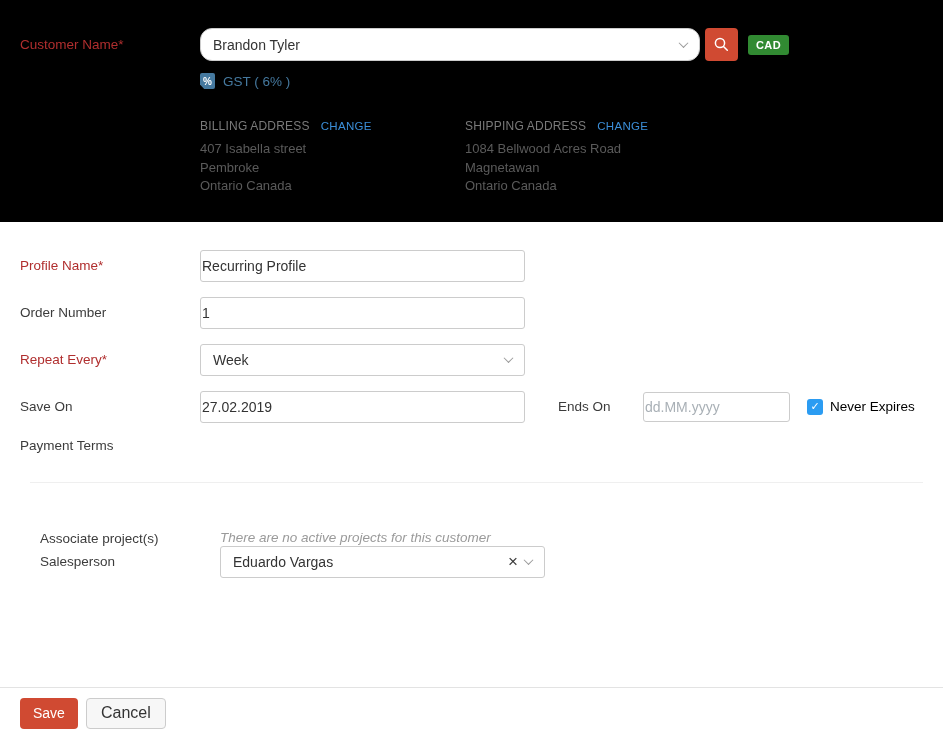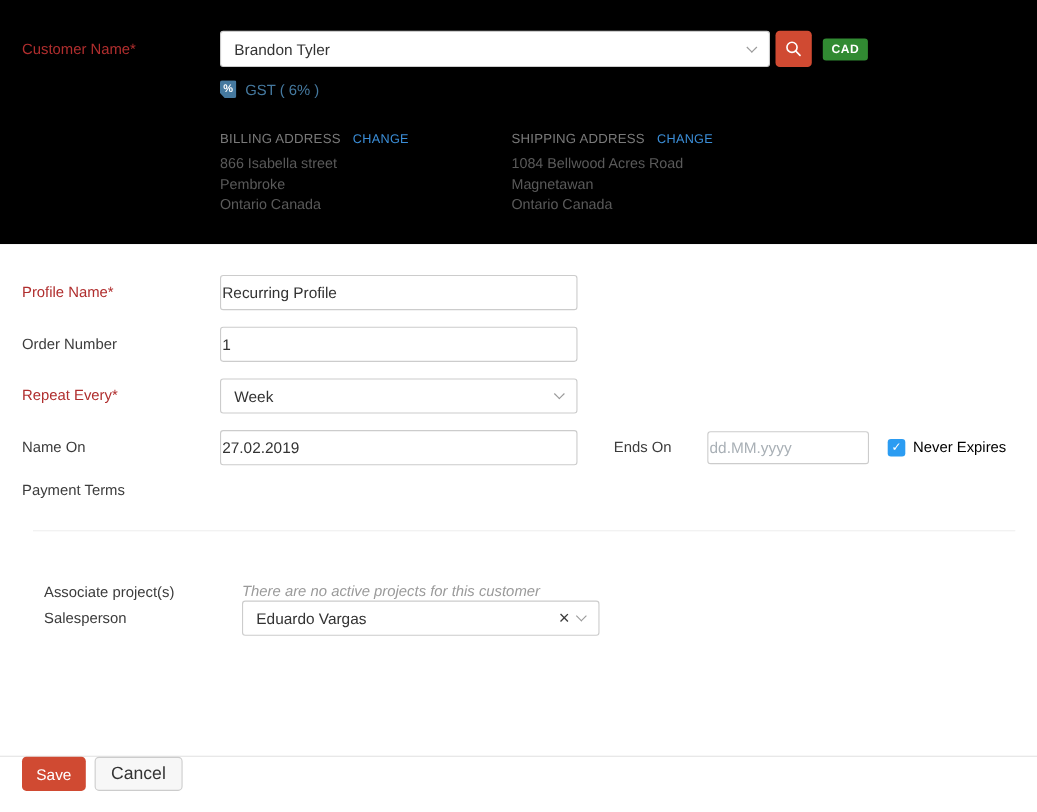--- a/index.html
+++ b/index.html
@@ -23,21 +23,21 @@
   .row { display: flex; align-items: center; }
   .lbl { width: 180px; flex-shrink: 0; font-size: 13.5px; color: #3c3c3c; }
   .lbl.required { color: var(--label-red, #b02e2e); }
 
   .controls { display: flex; align-items: center; }
   .selectbox {
     height: 33px; background: #fff; border: 1px solid #ccc; border-radius: 3px;
     display: flex; align-items: center; justify-content: space-between;
     padding: 0 12px; cursor: pointer; font-size: 14px; color: #333;
   }
-  .customer-selectbox { width: 500px; }
+  .customer-selectbox { width: 500px; border-radius: 12px; }
   .chev {
     width: 7px; height: 7px; flex-shrink: 0;
     border-right: 1.5px solid #9a9a9a; border-bottom: 1.5px solid #9a9a9a;
     transform: rotate(45deg) translate(-1px,-1px);
   }
   .search-btn {
     width: 33px; height: 33px; margin-left: 5px; border: none; cursor: pointer;
     background: var(--accent-red, #d04a32); border-radius: 4px;
     display: flex; align-items: center; justify-content: center;
   }
@@ -87,21 +87,21 @@
   .divider { border-top: 1px solid #efefef; margin: 29px 0 0 10px; }
   .section-lower { padding: 30px 20px 0 20px; }
   .muted-italic { font-style: italic; color: #9a9a9a; font-size: 13.5px; }
   .assoc-row { margin-top: 17px; align-items: flex-start; }
   .assoc-row .lbl { padding-top: 1px; }
 
   
   .footer {
     position: absolute; left: 0; right: 0; bottom: 0; height: 51px;
     background: #fff; border-top: 1px solid #e3e3e3;
-    display: flex; align-items: flex-start; padding-left: 20px;
+    display: flex; align-items: center; padding-left: 20px;
   }
   .save-btn {
     background: var(--accent-red, #d04a32); color: #fff; border: none;
     border-radius: 4px; height: 31px; padding: 0 13px; font-size: 14px;
     font-family: "Liberation Sans", sans-serif; cursor: pointer;
   }
   .cancel-btn {
     margin-left: 8px; background: #f7f7f7; color: #333;
     border: 1px solid #ccc; border-radius: 4px; height: 31px; padding: 0 14px;
     font-size: 16px; font-family: "Liberation Sans", sans-serif; cursor: pointer;
@@ -138,21 +138,21 @@
       <a class="tax-link">GST ( 6% )</a>
     </div>
 
     <div class="addresses">
       <div class="addr-col">
         <div class="addr-head-row">
           <span class="addr-heading">BILLING ADDRESS</span>
           <a class="change-link">CHANGE</a>
         </div>
         <div class="addr-lines">
-          <div class="addr-line">866 Isabella street</div>
+          <div class="addr-line">407 Isabella street</div>
           <div class="addr-line">Pembroke</div>
           <div class="addr-line">Ontario Canada</div>
         </div>
       </div>
       <div class="addr-col">
         <div class="addr-head-row">
           <span class="addr-heading">SHIPPING ADDRESS</span>
           <a class="change-link">CHANGE</a>
         </div>
         <div class="addr-lines">
@@ -177,21 +177,21 @@
 
     <div class="row form-row">
       <span class="lbl required">Repeat Every*</span>
       <div class="selectbox form-select">
         <span>Week</span>
         <span class="chev"></span>
       </div>
     </div>
 
     <div class="row form-row">
-      <span class="lbl">Name On</span>
+      <span class="lbl">Save On</span>
       <input class="text-input" type="text" value="27.02.2019" style="">
       <span class="ends-label">Ends On</span>
       <input class="ends-input" type="text" placeholder="dd.MM.yyyy" style="">
       <span class="checkbox">✓</span>
       <span class="cb-label">Never Expires</span>
     </div>
 
     <div class="row form-row">
       <span class="lbl">Payment Terms</span>
     </div>

